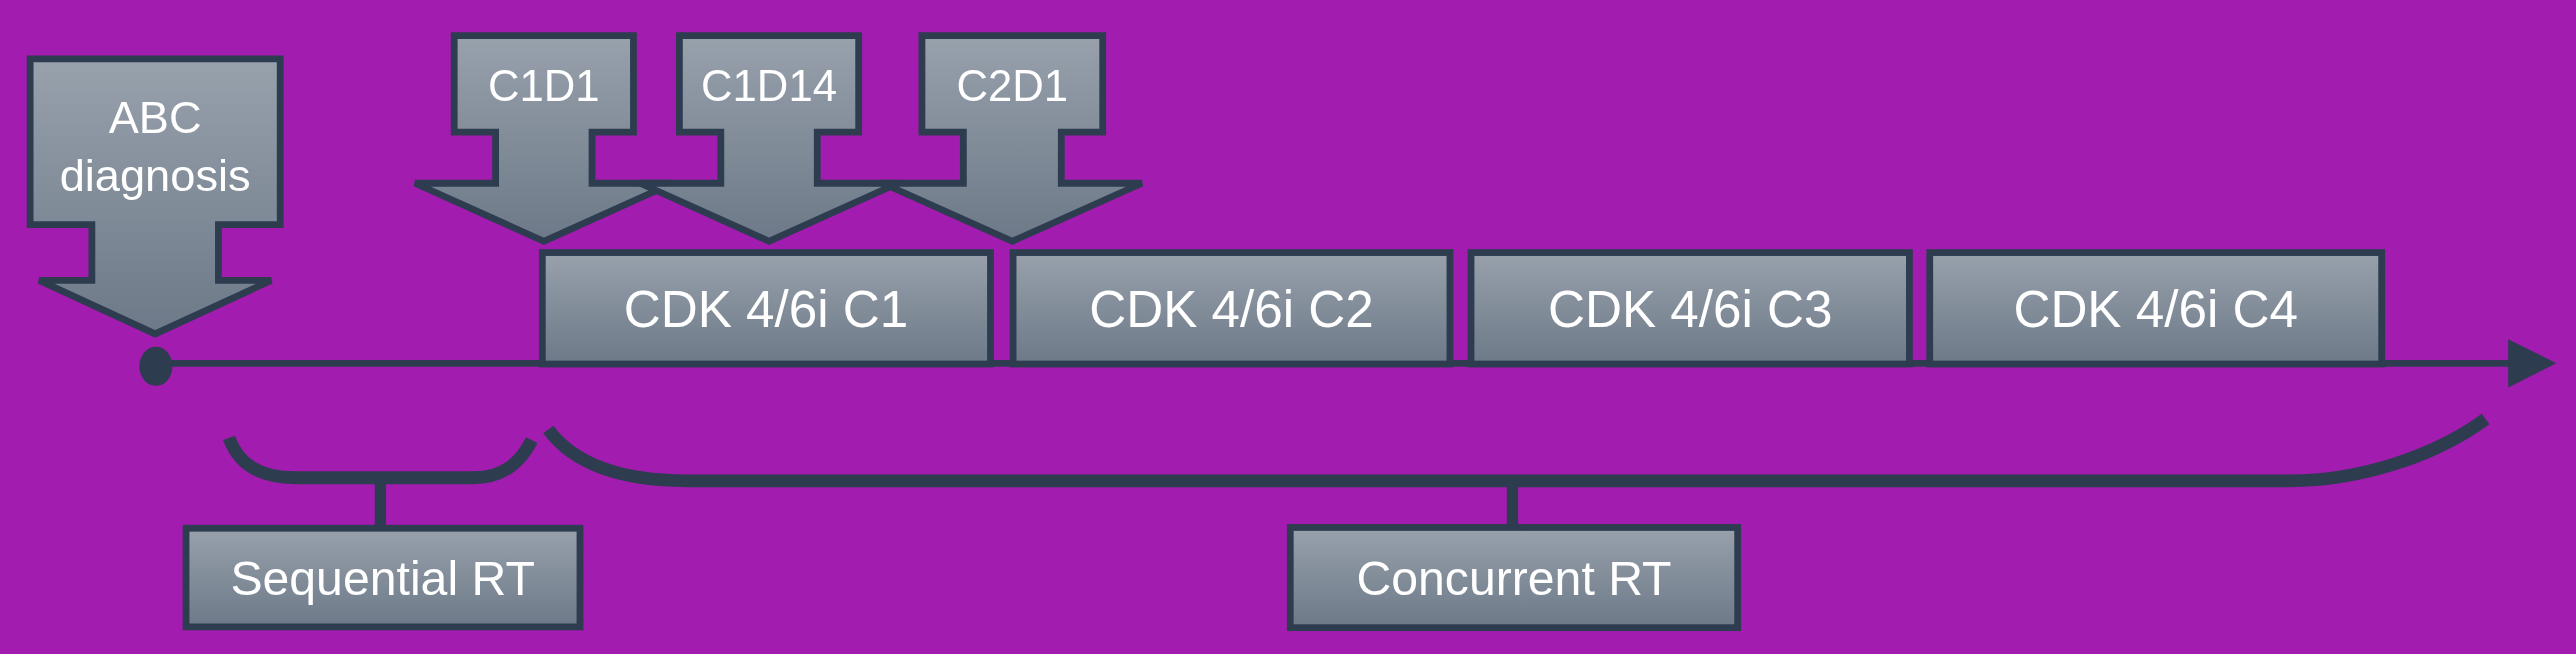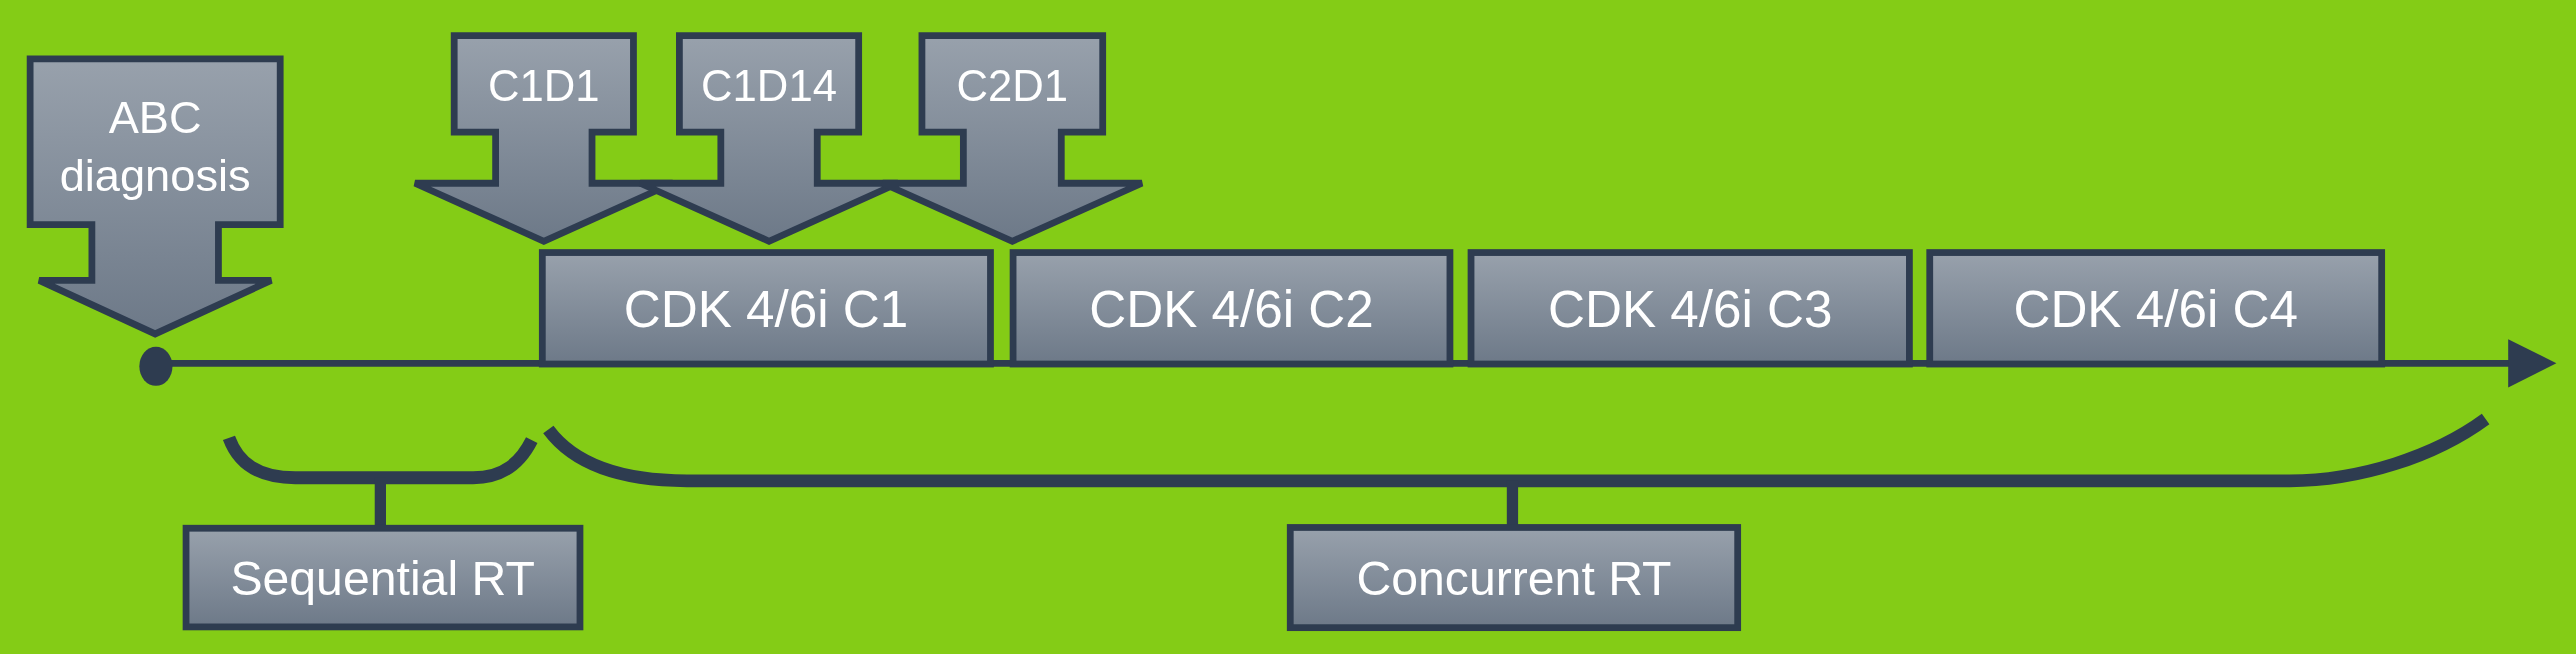--- a/index.html
+++ b/index.html
@@ -9,21 +9,21 @@
   }
   body {
     width: 2576px;
     height: 655px;
     overflow: hidden;
   }
   .figure-wrap {
     position: relative;
     width: 2576px;
     height: 655px;
-    background: #84cc16;
+    background: #a21caf;
   }
   svg {
     display: block;
   }
   .shape {
     fill: url(#shapeGradient);
     stroke: #2e3c50;
     stroke-width: 9;
     stroke-linejoin: miter;
   }

